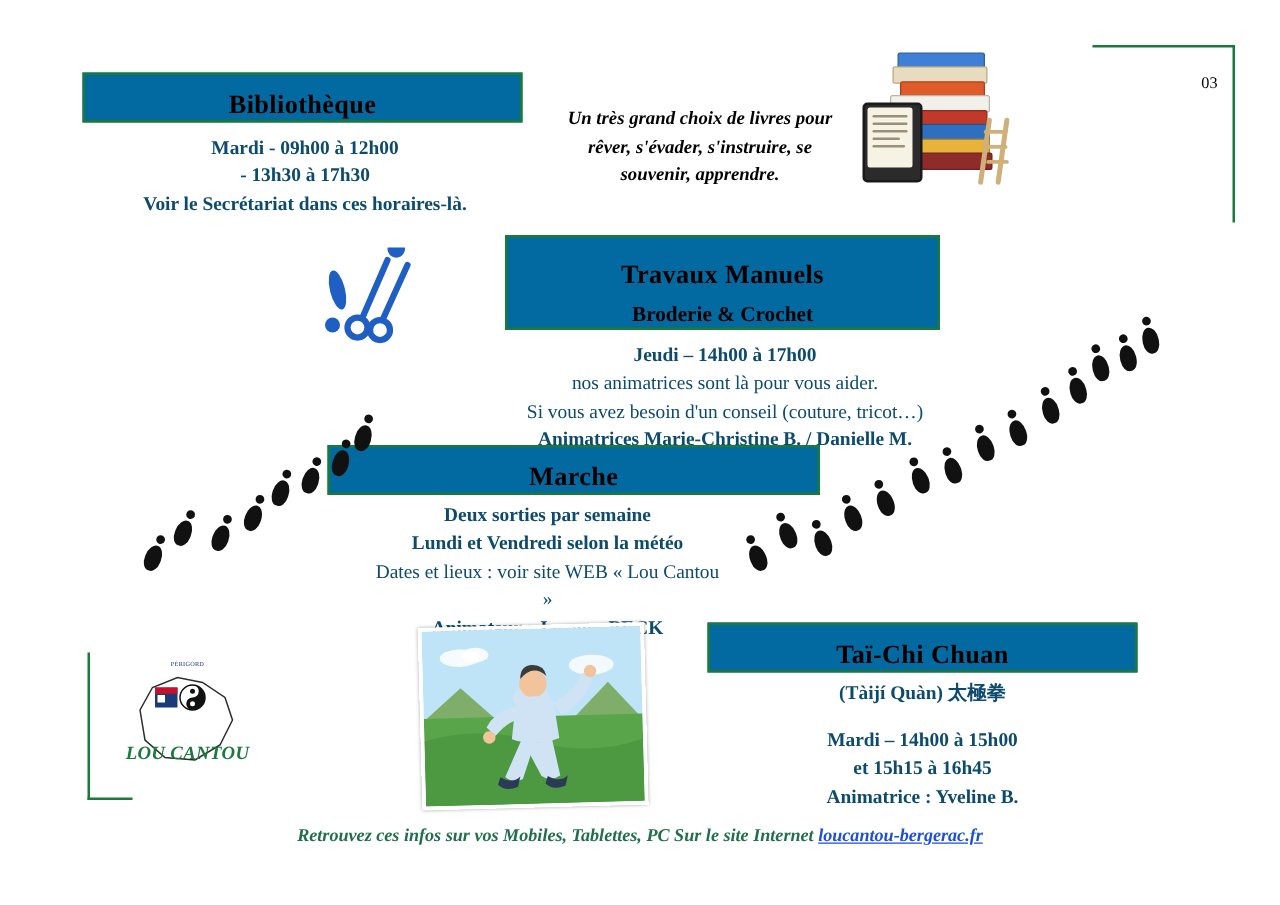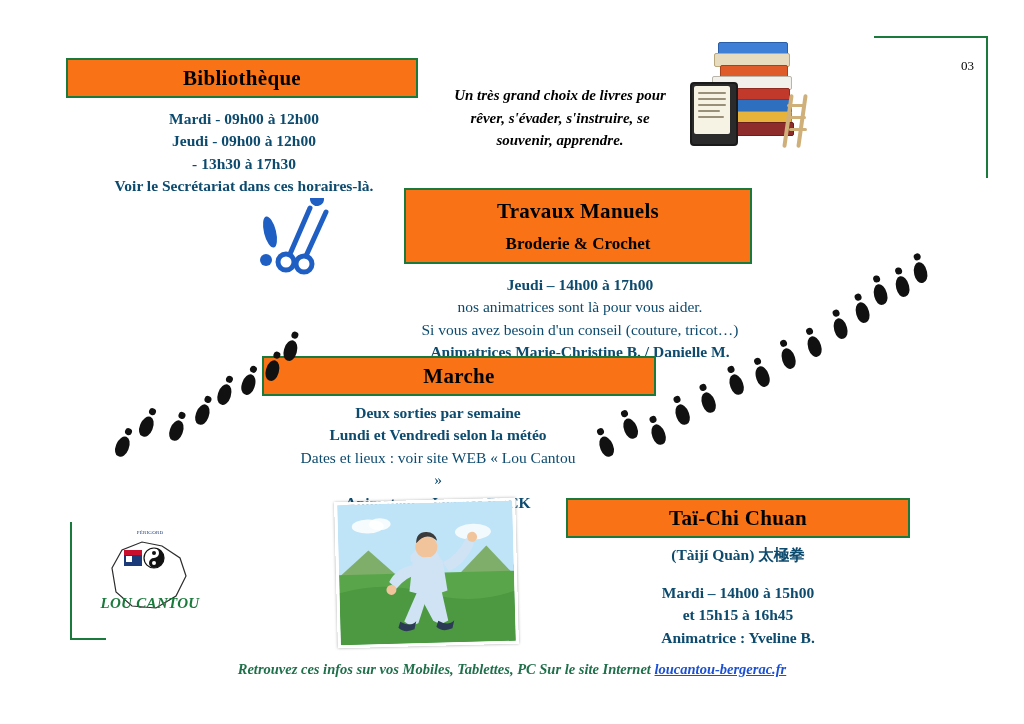--- a/index.html
+++ b/index.html
@@ -45,26 +45,26 @@
     top: 58px; right: 50px;
     font-size: 13px;
     font-family: "Liberation Serif", serif;
     color: #000;
   }
 
   
   .title-box {
     position: absolute;
     border: 2px solid #1a7a3c;
-    background: #f97316;
+    background: #0369a1;
     box-sizing: border-box;
     display: flex;
     flex-direction: column;
     align-items: center;
-    justify-content: center;
+    justify-content: flex-end;
     text-align: center;
     font-weight: bold;
     color: #000;
   }
   .title-box .line1 { font-size: 21px; letter-spacing: .3px; }
   .title-box .line2 { font-size: 17px; margin-top: 10px; }
 
   
   .block {
     position: absolute;
@@ -167,21 +167,20 @@
   <div class="corner corner-bl"></div>
 
   <div class="page-number">03</div>
 
   <div class="title-box" style="left:66px; top:58px; width:352px; height:40px;">
     <div class="line1">Bibliothèque</div>
   </div>
 
   <div class="block" style="left:60px; top:108px; width:368px;">
     <div class="b">Mardi - 09h00 à 12h00</div>
-    <div class="b">Jeudi - 09h00 à 12h00</div>
     <div class="b">- 13h30 à 17h30</div>
     <div class="b">Voir le Secrétariat dans ces horaires-là.</div>
   </div>
 
   <div class="italic-note" style="left:450px; top:84px; width:220px;">Un très grand choix de livres pour rêver, s'évader, s'instruire, se souvenir, apprendre.</div>
 
   <div class="books">
     <div style="left:28px; top:6px; width:68px; height:11px; background:#3f7fd6; border:1px solid #2a5ea8;"></div>
     <div style="left:24px; top:17px; width:74px; height:12px; background:#e8dcc0; border:1px solid #b9a87c;"></div>
     <div style="left:30px; top:29px; width:66px; height:11px; background:#e05b2a; border:1px solid #a8411c;"></div>

